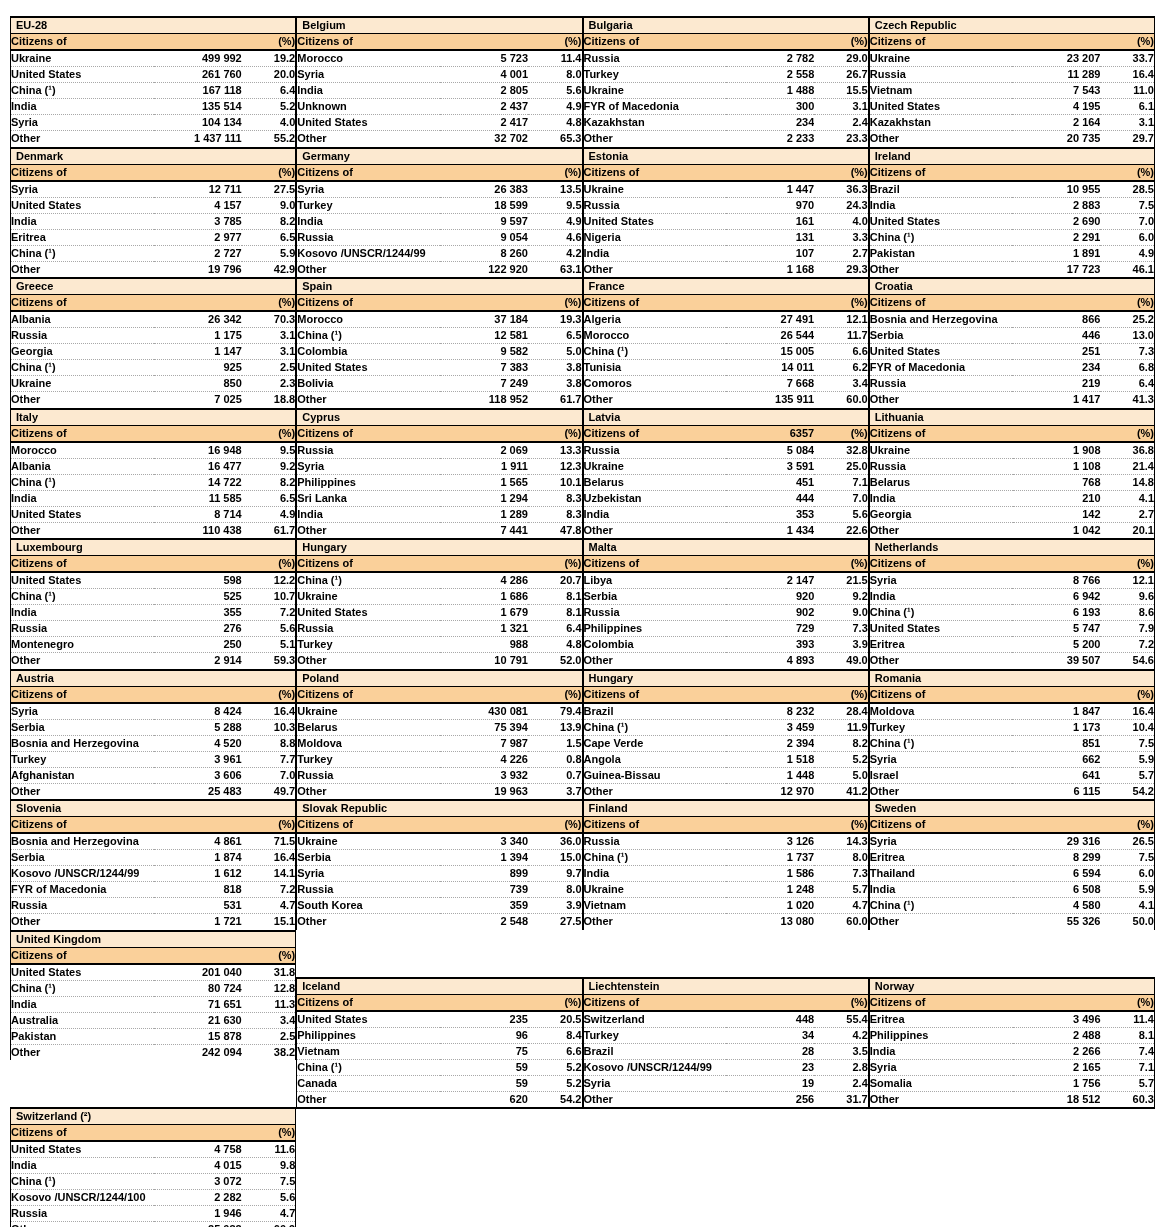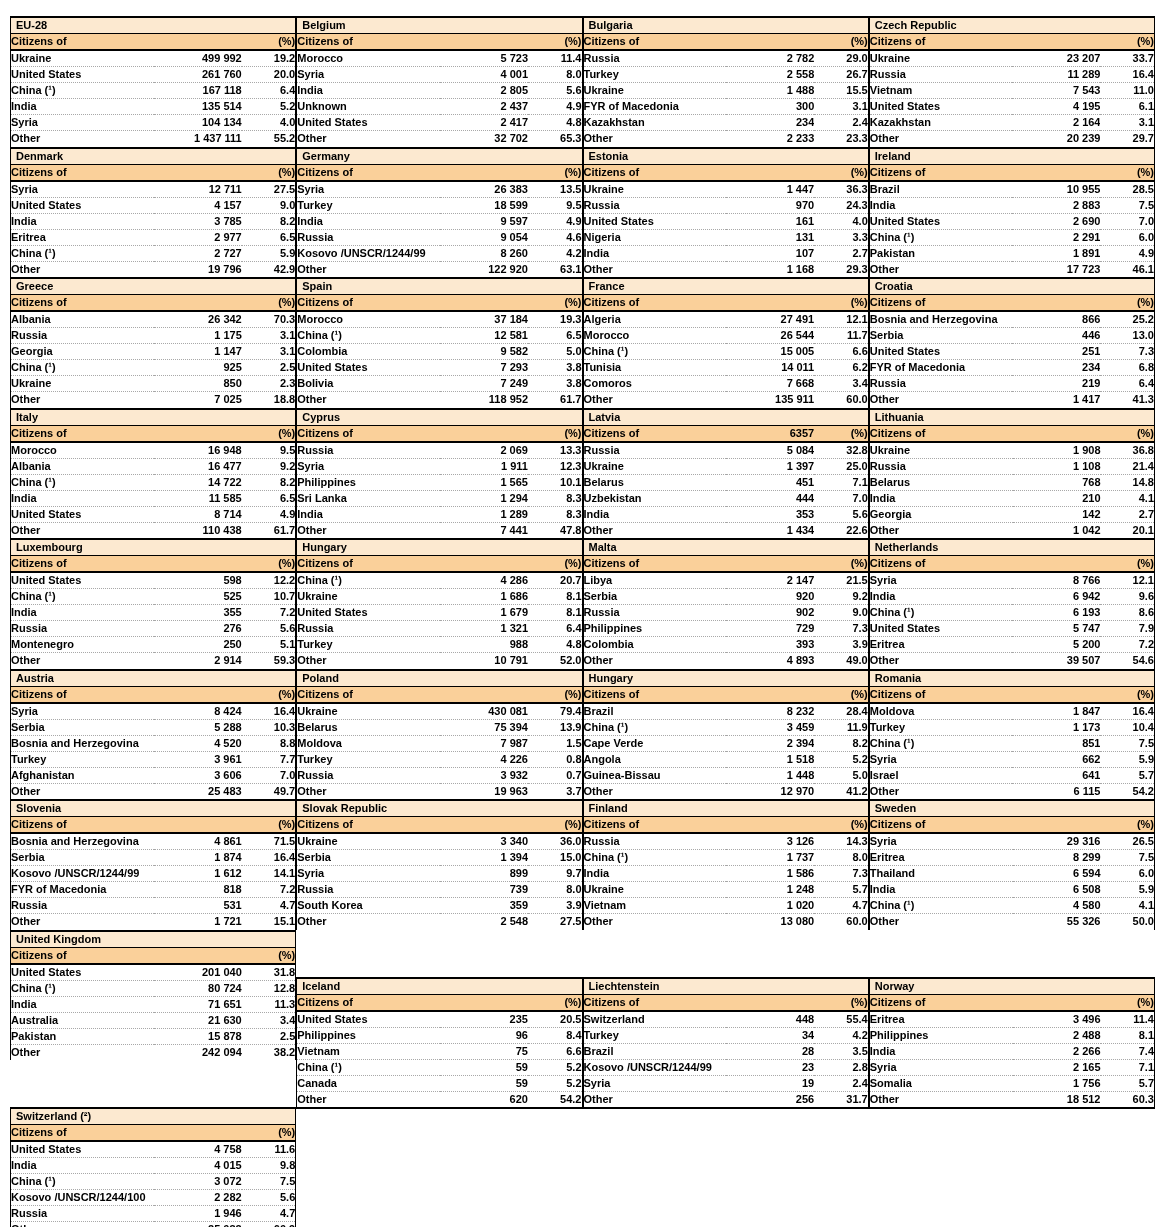--- a/index.html
+++ b/index.html
@@ -623,21 +623,21 @@
               <td class="num">12 581</td>
               <td class="pct">6.5</td>
             </tr>
             <tr class="data">
               <td class="name">Colombia</td>
               <td class="num">9 582</td>
               <td class="pct">5.0</td>
             </tr>
             <tr class="data">
               <td class="name">United States</td>
-              <td class="num">7 293</td>
+              <td class="num">7 383</td>
               <td class="pct">3.8</td>
             </tr>
             <tr class="data">
               <td class="name">Bolivia</td>
               <td class="num">7 249</td>
               <td class="pct">3.8</td>
             </tr>
             <tr class="data last">
               <td class="name">Other</td>
               <td class="num">118 952</td>
@@ -1046,21 +1046,21 @@
       <td class="cit-value num">6357</td>
       <td class="cit-pct pct">(%)</td>
     </tr>
   <tr class="data">
               <td class="name">Russia</td>
               <td class="num">5 084</td>
               <td class="pct">32.8</td>
             </tr>
             <tr class="data">
               <td class="name">Ukraine</td>
-              <td class="num">1 397</td>
+              <td class="num">3 591</td>
               <td class="pct">25.0</td>
             </tr>
             <tr class="data">
               <td class="name">Belarus</td>
               <td class="num">451</td>
               <td class="pct">7.1</td>
             </tr>
             <tr class="data">
               <td class="name">Uzbekistan</td>
               <td class="num">444</td>
@@ -1307,21 +1307,21 @@
               <td class="num">4 195</td>
               <td class="pct">6.1</td>
             </tr>
             <tr class="data">
               <td class="name">Kazakhstan</td>
               <td class="num">2 164</td>
               <td class="pct">3.1</td>
             </tr>
             <tr class="data last">
               <td class="name">Other</td>
-              <td class="num">20 239</td>
+              <td class="num">20 735</td>
               <td class="pct">29.7</td>
             </tr>
           </tbody>
         </table>
 
   <table class="block">
     <colgroup>
       <col class="c-name">
             <col class="c-num">
             <col class="c-pct">

